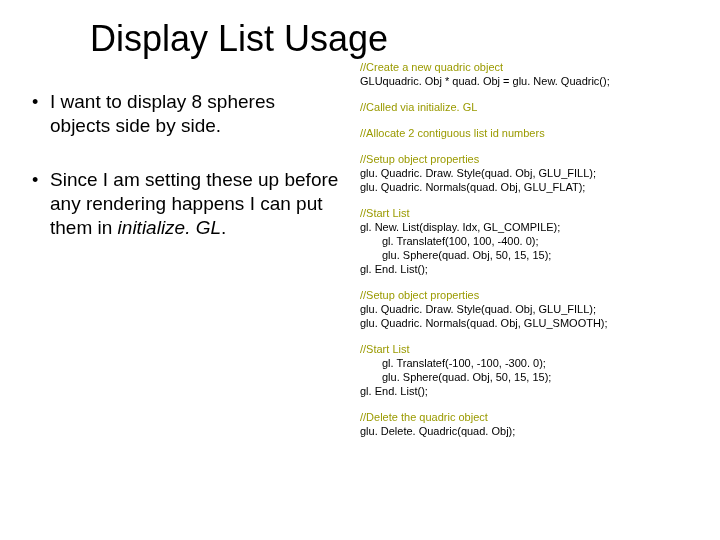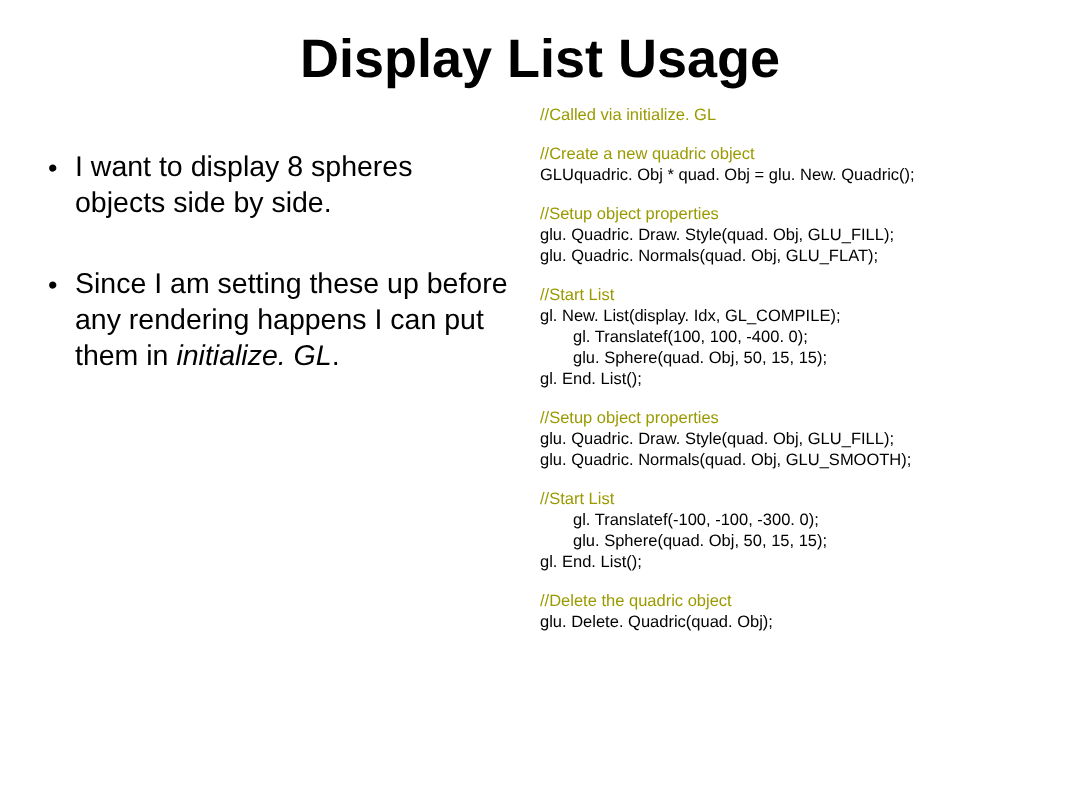--- a/index.html
+++ b/index.html
@@ -9,23 +9,21 @@
     background: #ffffff;
     font-family: Arial, Helvetica, sans-serif;
     color: #000;
     overflow: hidden;
   }
   .slide {
     padding: 18px 30px 10px 30px;
   }
   .title {
     font-size: 36px;
-    font-weight: 700;
-    text-align: center;
-    margin-bottom: 10px;
+    font-weight: 400;
     letter-spacing: 0;
     padding-left: 60px;
     padding-right: 60px;
   }
   .columns {
     display: flex;
     gap: 20px;
   }
   .left {
     flex: 0 0 310px;
@@ -75,27 +73,28 @@
         <div class="txt">I want to display 8 spheres objects side by side.</div>
       </div>
       <div class="bullet">
         <div class="dot">•</div>
         <div class="txt"><span>Since I am setting these up before any rendering happens I can put them in </span><em>initialize. GL</em><span>.</span></div>
       </div>
     </div>
 
     <div class="right code">
       <div class="blk">
-        <div class="c">//Called via initialize. GL</div>
-      </div>
-      <div class="blk">
         <div class="c">//Create a new quadric object</div>
         <div class="k">GLUquadric. Obj * quad. Obj = glu. New. Quadric();</div>
       </div>
       <div class="blk">
+        <div class="c">//Called via initialize. GL</div>
+      </div>
+      <div class="blk">
+        <div class="c">//Allocate 2 contiguous list id numbers</div>
       </div>
       <div class="blk">
         <div class="c">//Setup object properties</div>
         <div class="k">glu. Quadric. Draw. Style(quad. Obj, GLU_FILL);</div>
         <div class="k">glu. Quadric. Normals(quad. Obj, GLU_FLAT);</div>
       </div>
       <div class="blk">
         <div class="c">//Start List</div>
         <div class="k">gl. New. List(display. Idx, GL_COMPILE);</div>
         <div class="k ind">gl. Translatef(100, 100, -400. 0);</div>

